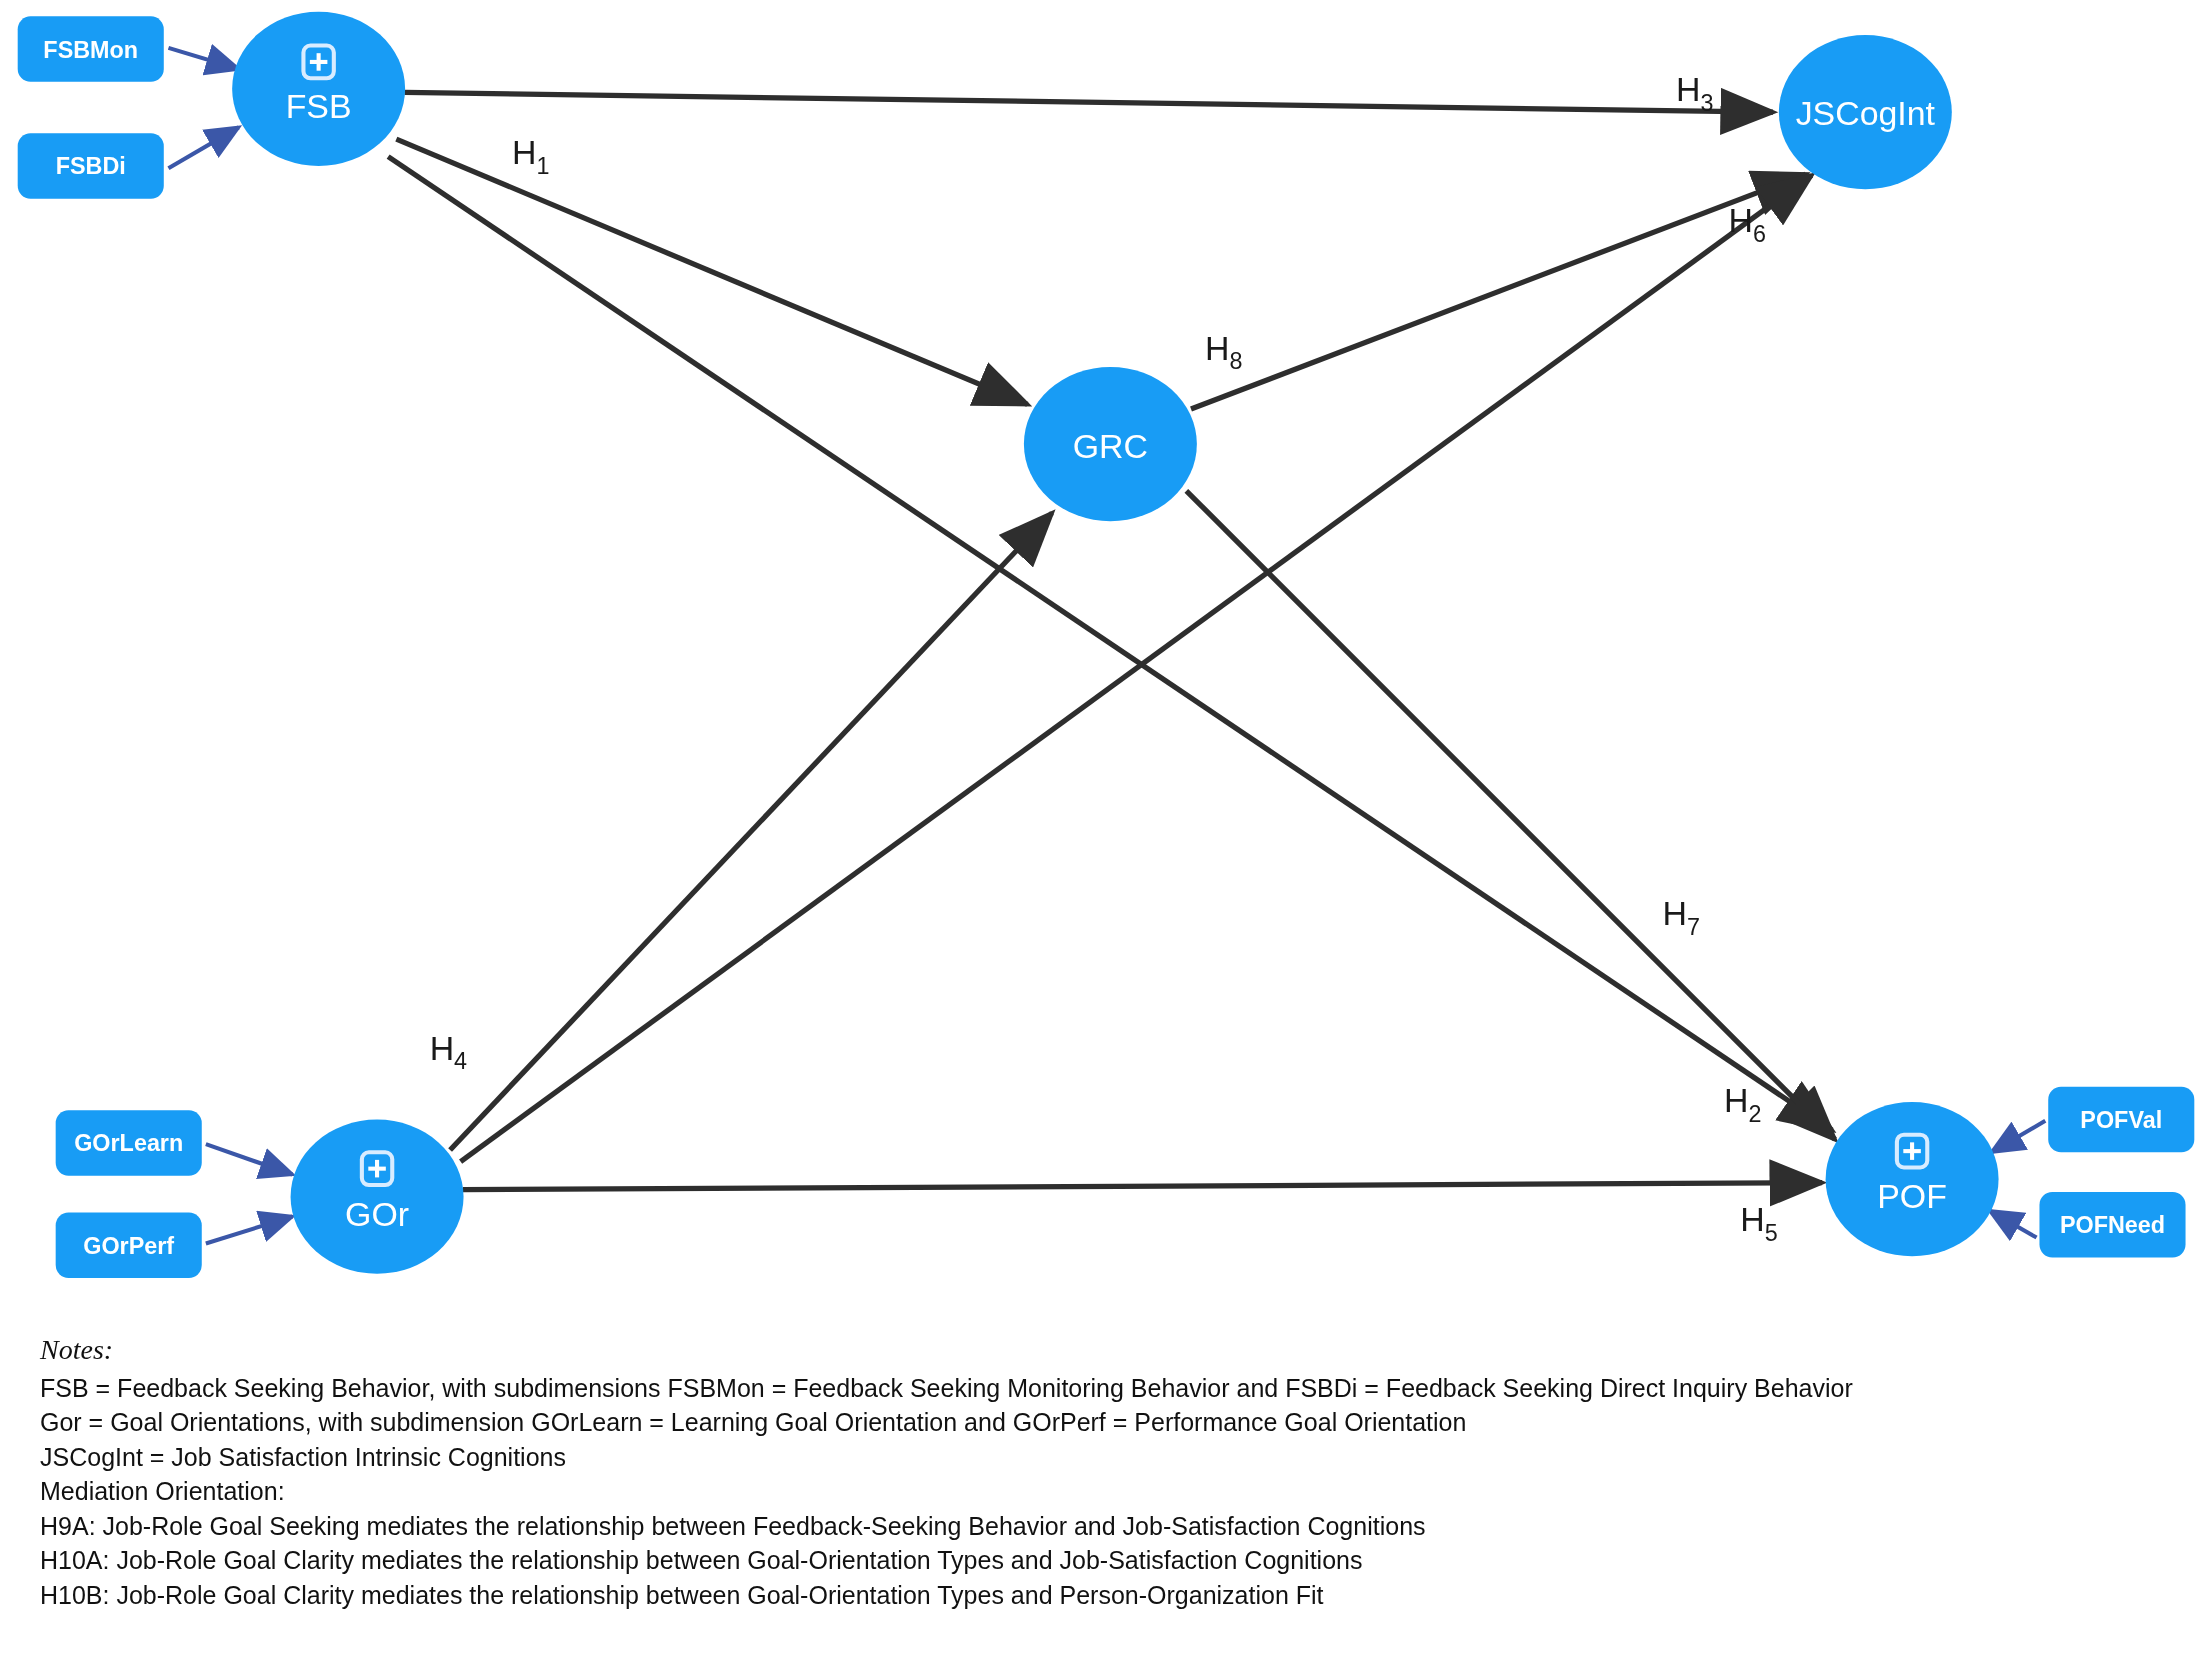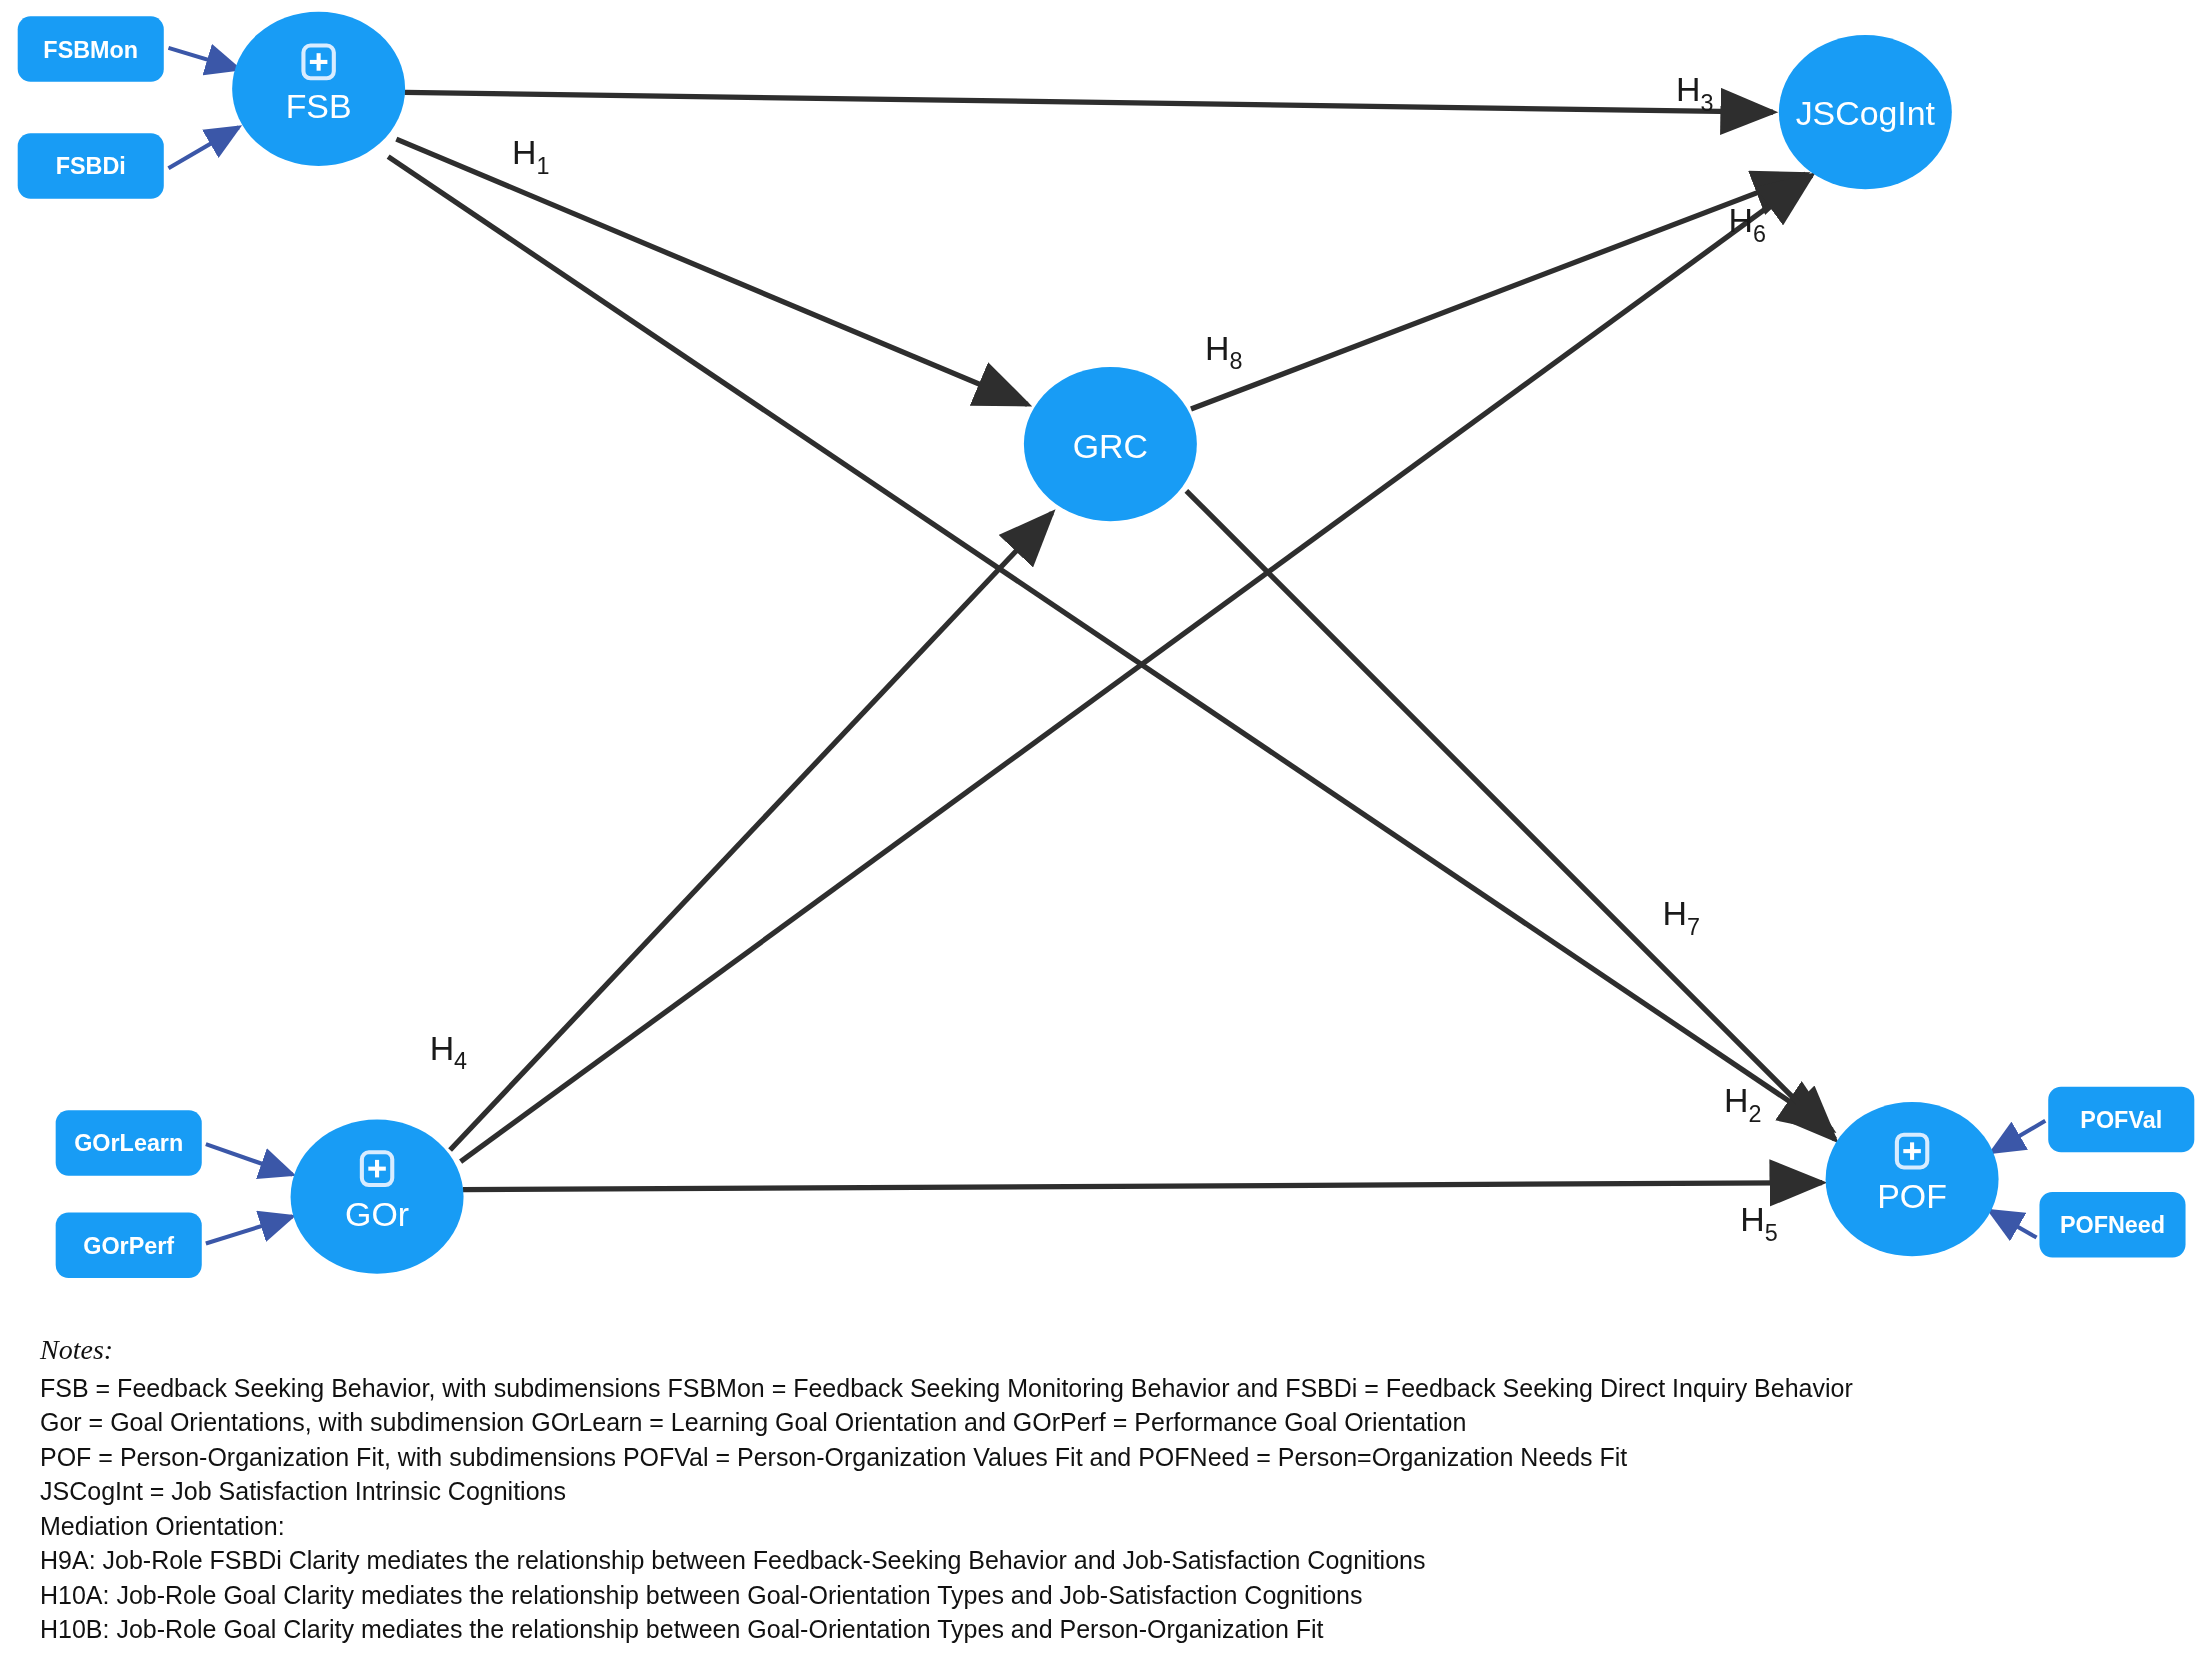--- a/index.html
+++ b/index.html
@@ -197,22 +197,21 @@
       <text class="hyp-label" x="2958" y="382"><tspan>H</tspan><tspan class="hyp-sub" dy="22">6</tspan></text>
       <text class="hyp-label" x="2845" y="1568"><tspan>H</tspan><tspan class="hyp-sub" dy="22">7</tspan></text>
       <text class="hyp-label" x="2062" y="600"><tspan>H</tspan><tspan class="hyp-sub" dy="22">8</tspan></text>
     </g>
   </svg>
 
   <div class="notes-block">
     <p class="notes-heading">Notes:</p>
     <p class="notes-line">FSB = Feedback Seeking Behavior, with subdimensions FSBMon = Feedback Seeking Monitoring Behavior and FSBDi = Feedback Seeking Direct Inquiry Behavior</p>
     <p class="notes-line">Gor = Goal Orientations, with subdimension GOrLearn = Learning Goal Orientation and GOrPerf = Performance Goal Orientation</p>
-    <p class="notes-line">POF = Person-Organization Fit, with subdimensions POFVal = Person-Organization Values Fit and POFNeed = Person=Organization Needs Fit</p>
     <p class="notes-line">JSCogInt = Job Satisfaction Intrinsic Cognitions</p>
     <p class="notes-line">Mediation Orientation:</p>
-    <p class="notes-line">H9A: Job-Role FSBDi Clarity mediates the relationship between Feedback-Seeking Behavior and Job-Satisfaction Cognitions</p>
+    <p class="notes-line">H9A: Job-Role Goal Seeking mediates the relationship between Feedback-Seeking Behavior and Job-Satisfaction Cognitions</p>
     <p class="notes-line">H10A: Job-Role Goal Clarity mediates the relationship between Goal-Orientation Types and Job-Satisfaction Cognitions</p>
     <p class="notes-line">H10B: Job-Role Goal Clarity mediates the relationship between Goal-Orientation Types and Person-Organization Fit</p>
   </div>
 
 </div>
 
 
 </body></html>

